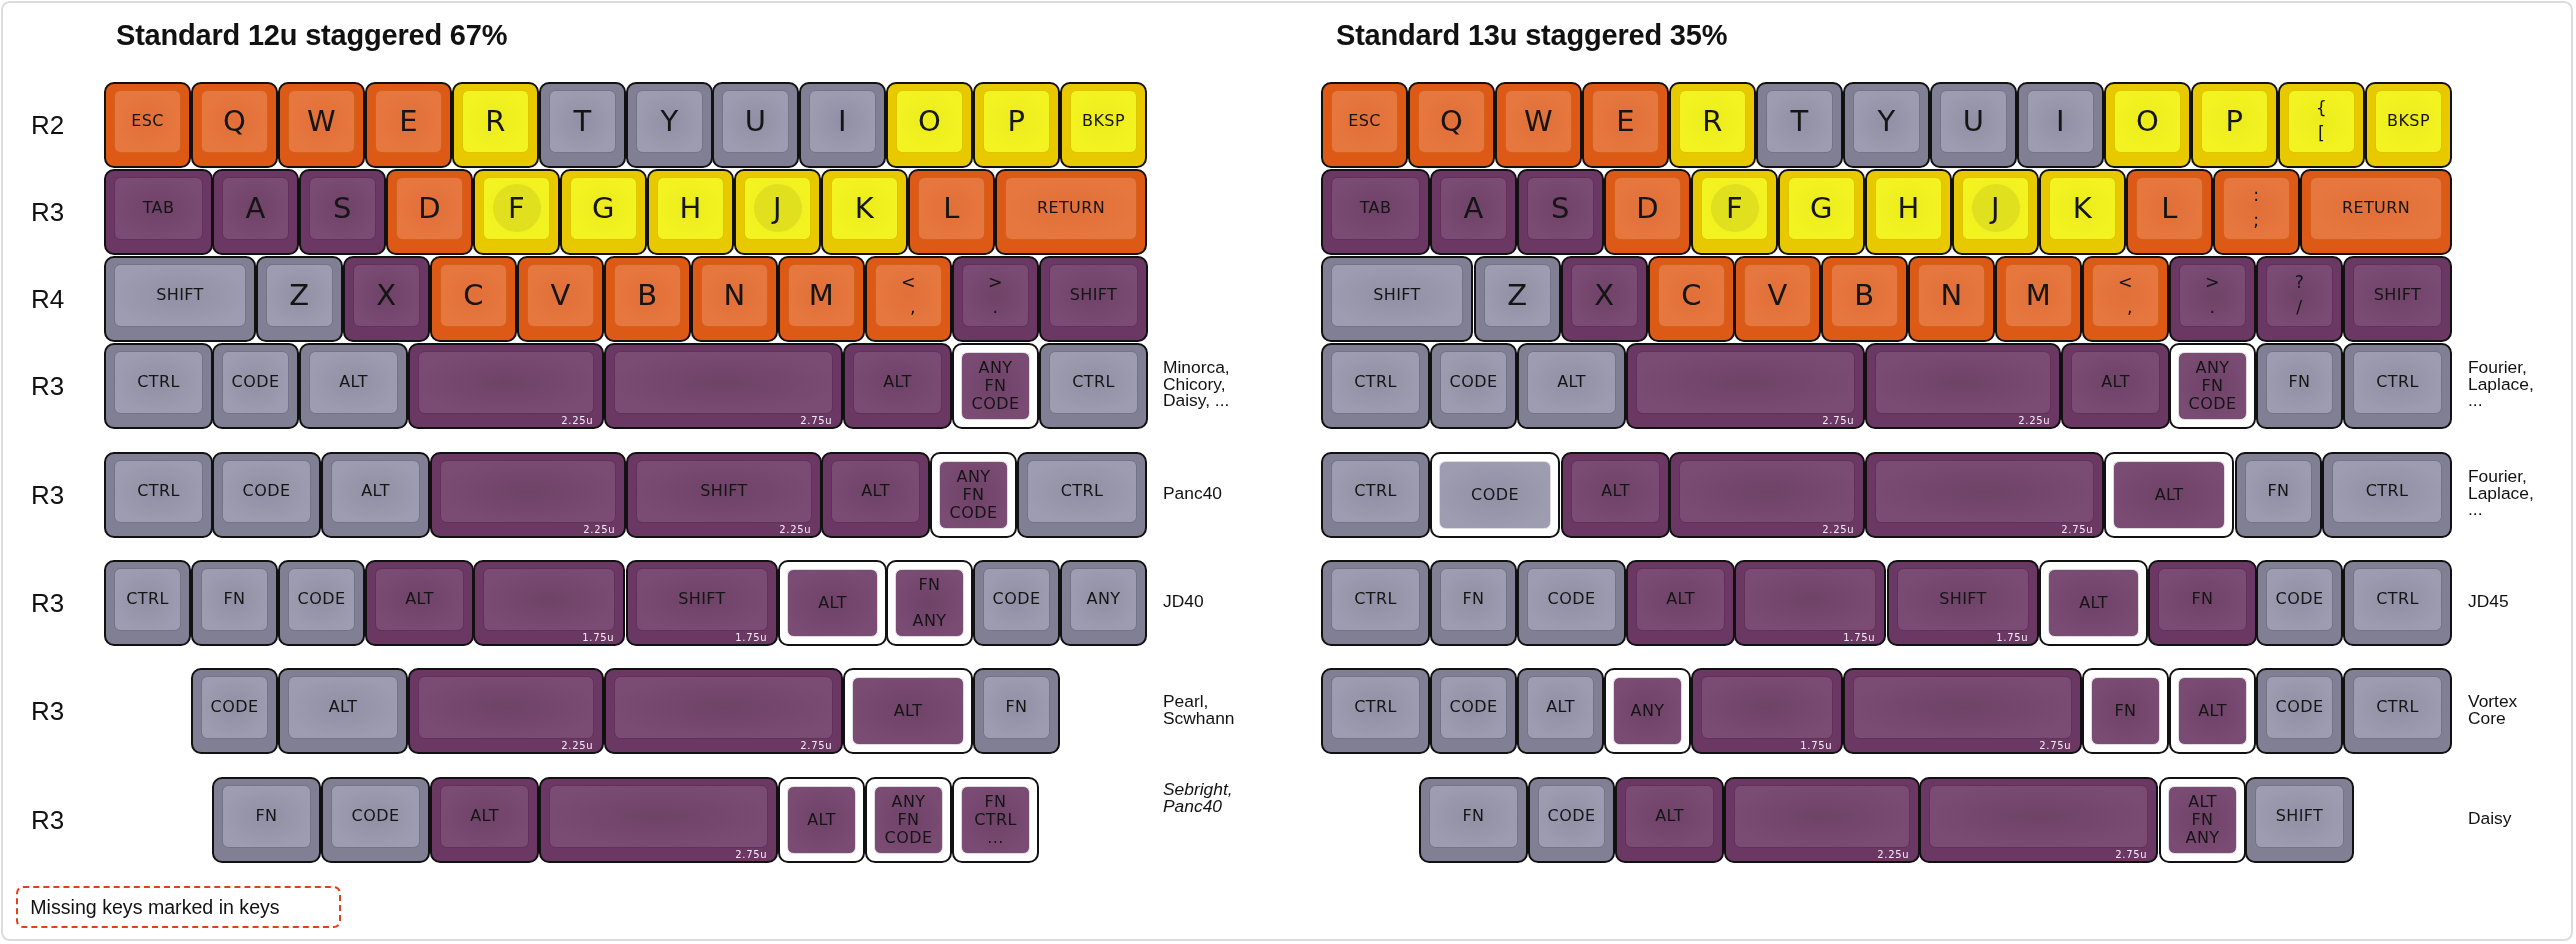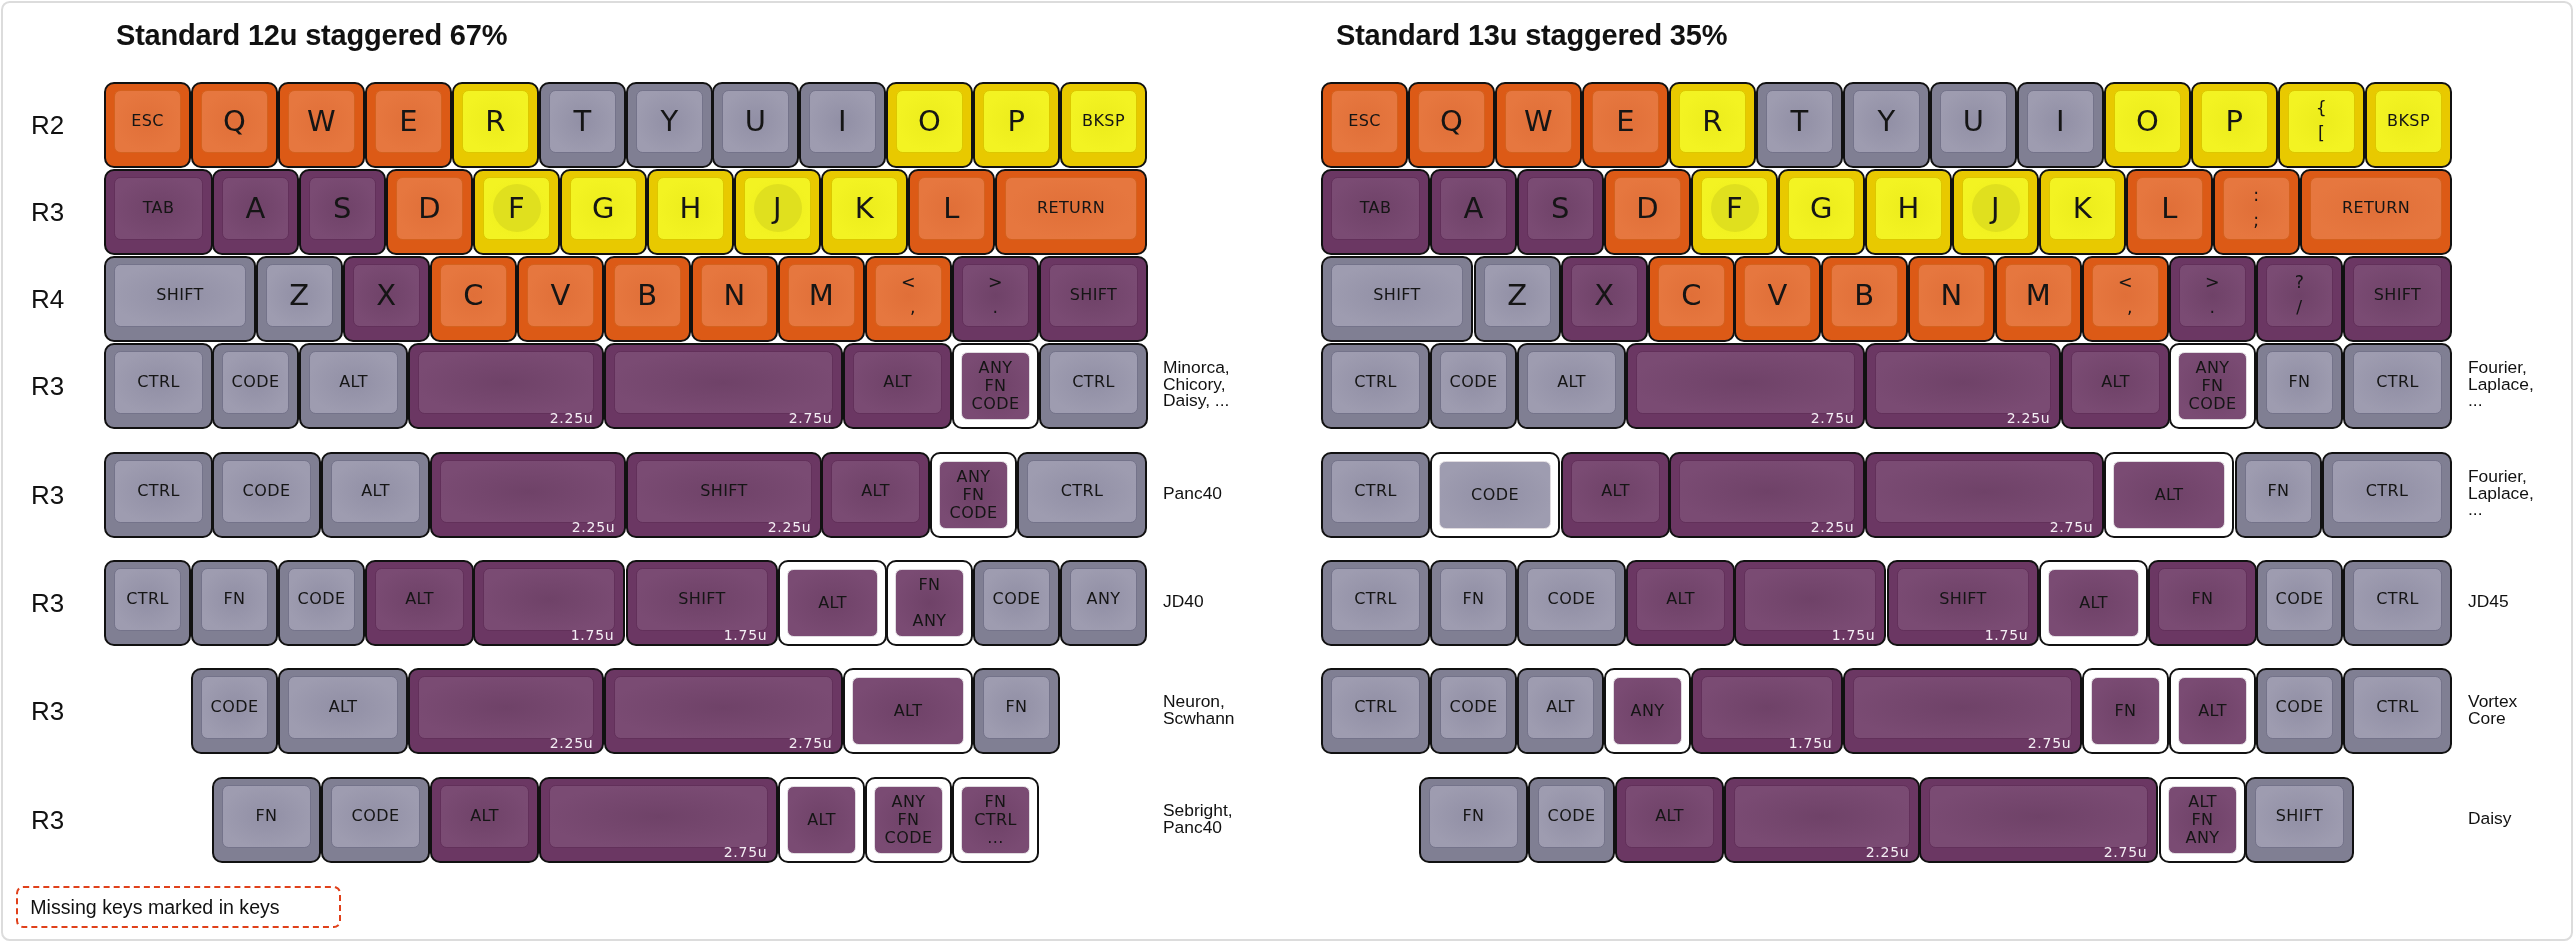--- a/index.html
+++ b/index.html
@@ -6,21 +6,21 @@
   body { width:2576px; height:944px; position:relative; overflow:hidden; font-family:"Liberation Sans", sans-serif; }
   .frame { position:absolute; left:0.7px; top:0.7px; width:2572px; height:940px; border:2.2px solid #dcdcdc; border-radius:8.7px; box-sizing:border-box; }
   .title { position:absolute; top:19px; font-family:"Liberation Sans", sans-serif; font-weight:bold; font-size:29px; color:#111; white-space:nowrap; letter-spacing:-0.2px; }
   .rowlabel { position:absolute; left:31px; width:43px; height:86px; line-height:86px; font-size:26px; color:#111; font-family:"Liberation Sans", sans-serif; }
   .sidelabel { position:absolute; font-size:17.4px; line-height:16.7px; color:#111; font-family:"Liberation Sans", sans-serif; white-space:pre-line; }
   .key { position:absolute; height:86px; box-sizing:border-box; border:2.2px solid #111; border-radius:10px; }
   .key .cap { position:absolute; left:8px; right:8px; top:5.8px; bottom:13px; border-radius:6.5px; box-sizing:border-box; border:1.4px solid rgba(0,0,0,0.08); display:flex; align-items:center; justify-content:center; flex-direction:column; text-align:center; color:#151515; font-family:"DejaVu Sans", sans-serif; }
   .key .legend { font-size:16px; line-height:18px; letter-spacing:0.4px; white-space:pre-line; }
   .key .legend.big { font-size:29px; line-height:32px; font-weight:normal; }
   .key .legend.sym { font-size:17.4px; line-height:25px; }
-  .key .size { position:absolute; right:8.7px; bottom:0.7px; font-size:14px; color:#f4eef4; font-family:"DejaVu Sans", sans-serif; letter-spacing:0.7px; }
+  .key .size { position:absolute; right:8.7px; bottom:0.7px; font-size:10px; color:#f4eef4; font-family:"DejaVu Sans", sans-serif; letter-spacing:0.7px; }
   .home { position:absolute; width:48px; height:48px; border-radius:50%; left:50%; top:50%; transform:translate(-50%,-50%); }
 
   .c-orange { background:#dc5a16; }
   .c-orange .cap { background:radial-gradient(ellipse at center, #e06f38 0%, #e6773f 70%); border-color:#d4621f;text-align:right; }
   .c-yellow { background:#e8c900; }
   .c-yellow .cap { background:radial-gradient(ellipse at center, #ecec1c 0%, #f3f322 70%); border-color:#dcc800; }
   .c-yellow .home { background:#e0e01e; }
   .c-gray { background:#807f93; }
   .c-gray .cap { background:radial-gradient(ellipse at center, #918fa5 0%, #9e9cb0 75%); border-color:#74738a; }
   .c-purple { background:#6b3763; }
@@ -391,21 +391,21 @@
     <div class="key c-purple missing" style="left: 843px; top: 668px; width: 130px;">
       <div class="cap">
         <div class="legend" style="position: relative;">ALT</div>
       </div>
     </div>
     <div class="key c-gray" style="left: 973px; top: 668px; width: 87px;">
       <div class="cap">
         <div class="legend" style="position: relative;">FN</div>
       </div>
     </div>
-    <div class="sidelabel" style="left: 1163px; top: 693px;">Neuron,
+    <div class="sidelabel" style="left: 1163px; top: 693px;">Pearl,
 Scwhann</div>
     <div class="rowlabel" style="top: 777px;">R3</div>
     <div class="key c-gray" style="left: 212px; top: 777px; width: 109px;">
       <div class="cap">
         <div class="legend" style="position: relative;">FN</div>
       </div>
     </div>
     <div class="key c-gray" style="left: 321px; top: 777px; width: 109px;">
       <div class="cap">
         <div class="legend" style="position: relative;">CODE</div>
@@ -434,21 +434,21 @@
 CODE</div>
       </div>
     </div>
     <div class="key c-purple missing" style="left: 952px; top: 777px; width: 87px;">
       <div class="cap">
         <div class="legend" style="position: relative;">FN
 CTRL
 ...</div>
       </div>
     </div>
-    <div class="sidelabel" style="left: 1163px; top: 802px;">Sebright,
+    <div class="sidelabel" style="left: 1163px; top: 781px; font-style: italic;">Sebright,
 Panc40</div>
     <div class="title" style="left: 1336px;">Standard 13u staggered 35%</div>
     <div class="key c-orange" style="left: 1321px; top: 82px; width: 87px;">
       <div class="cap">
         <div class="legend" style="position: relative;">ESC</div>
       </div>
     </div>
     <div class="key c-orange" style="left: 1408px; top: 82px; width: 87px;">
       <div class="cap">
         <div class="legend big" style="position: relative;">Q</div>

